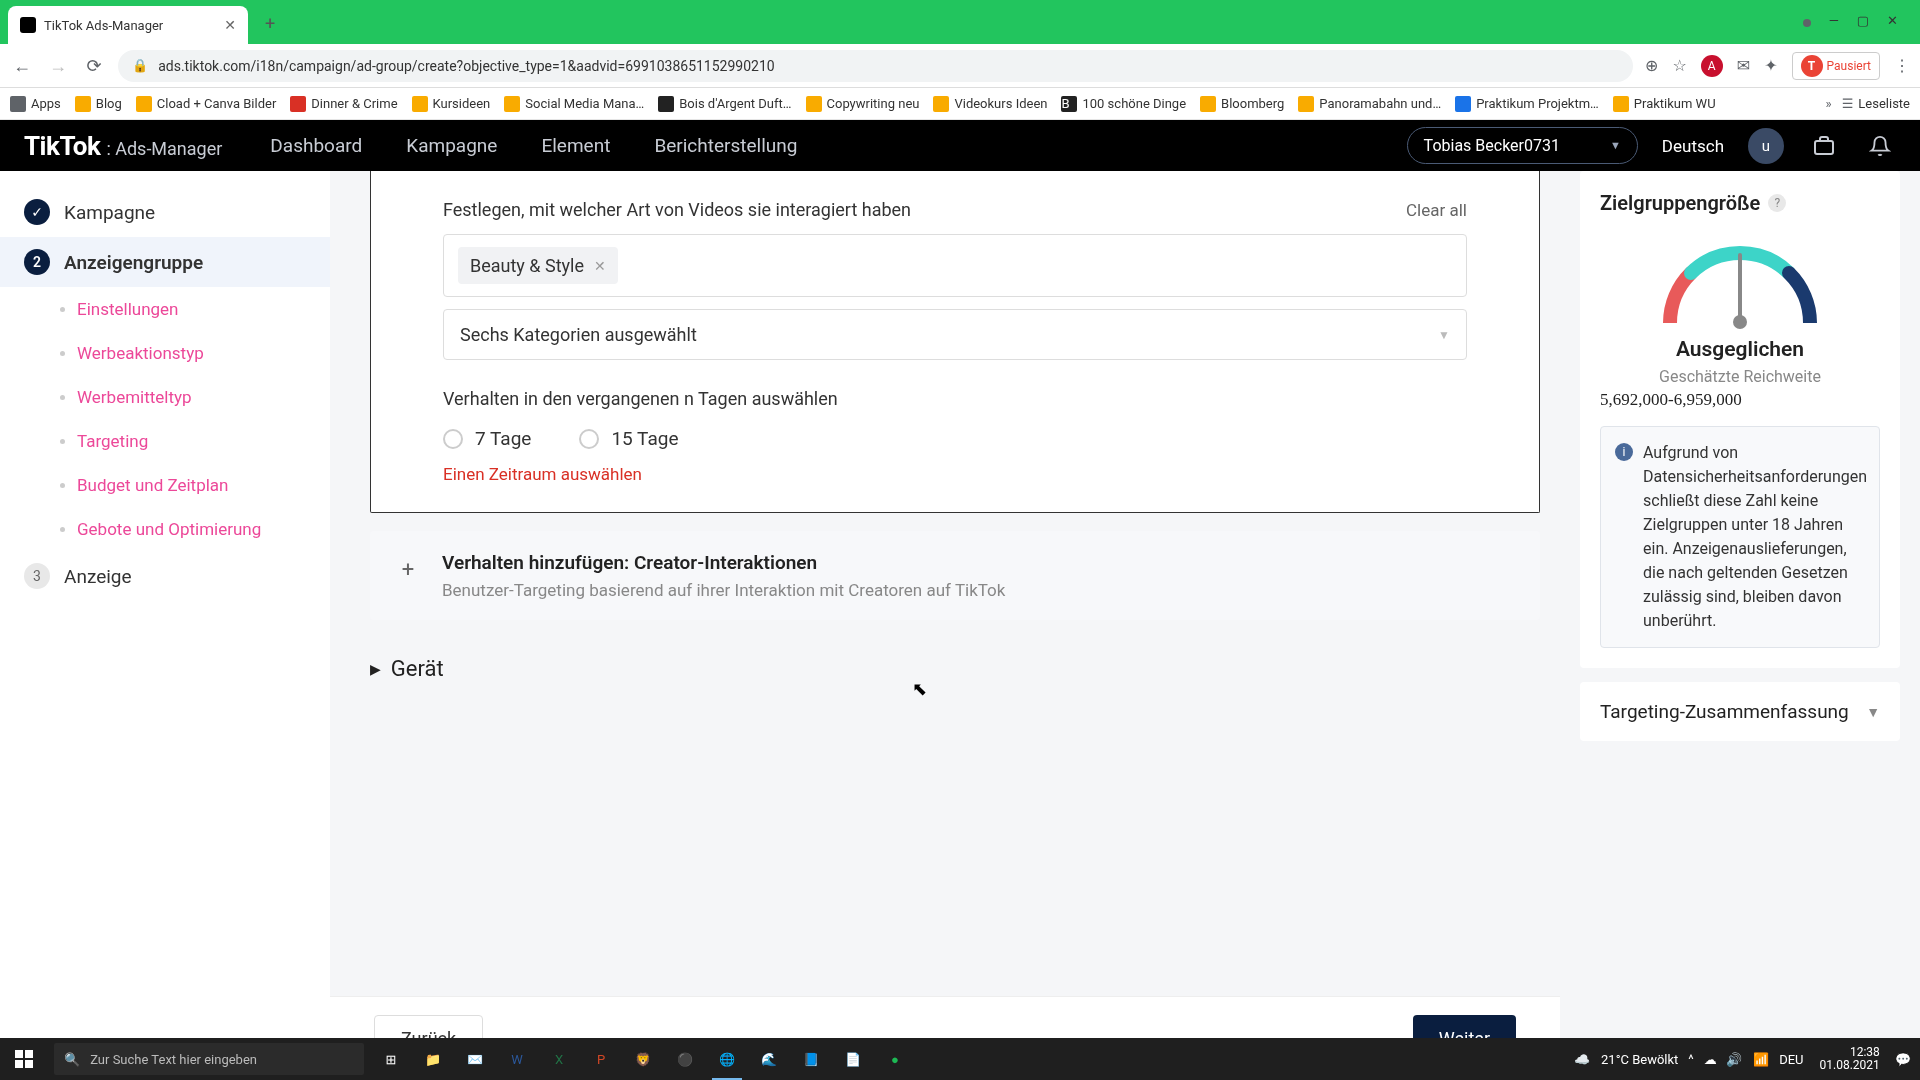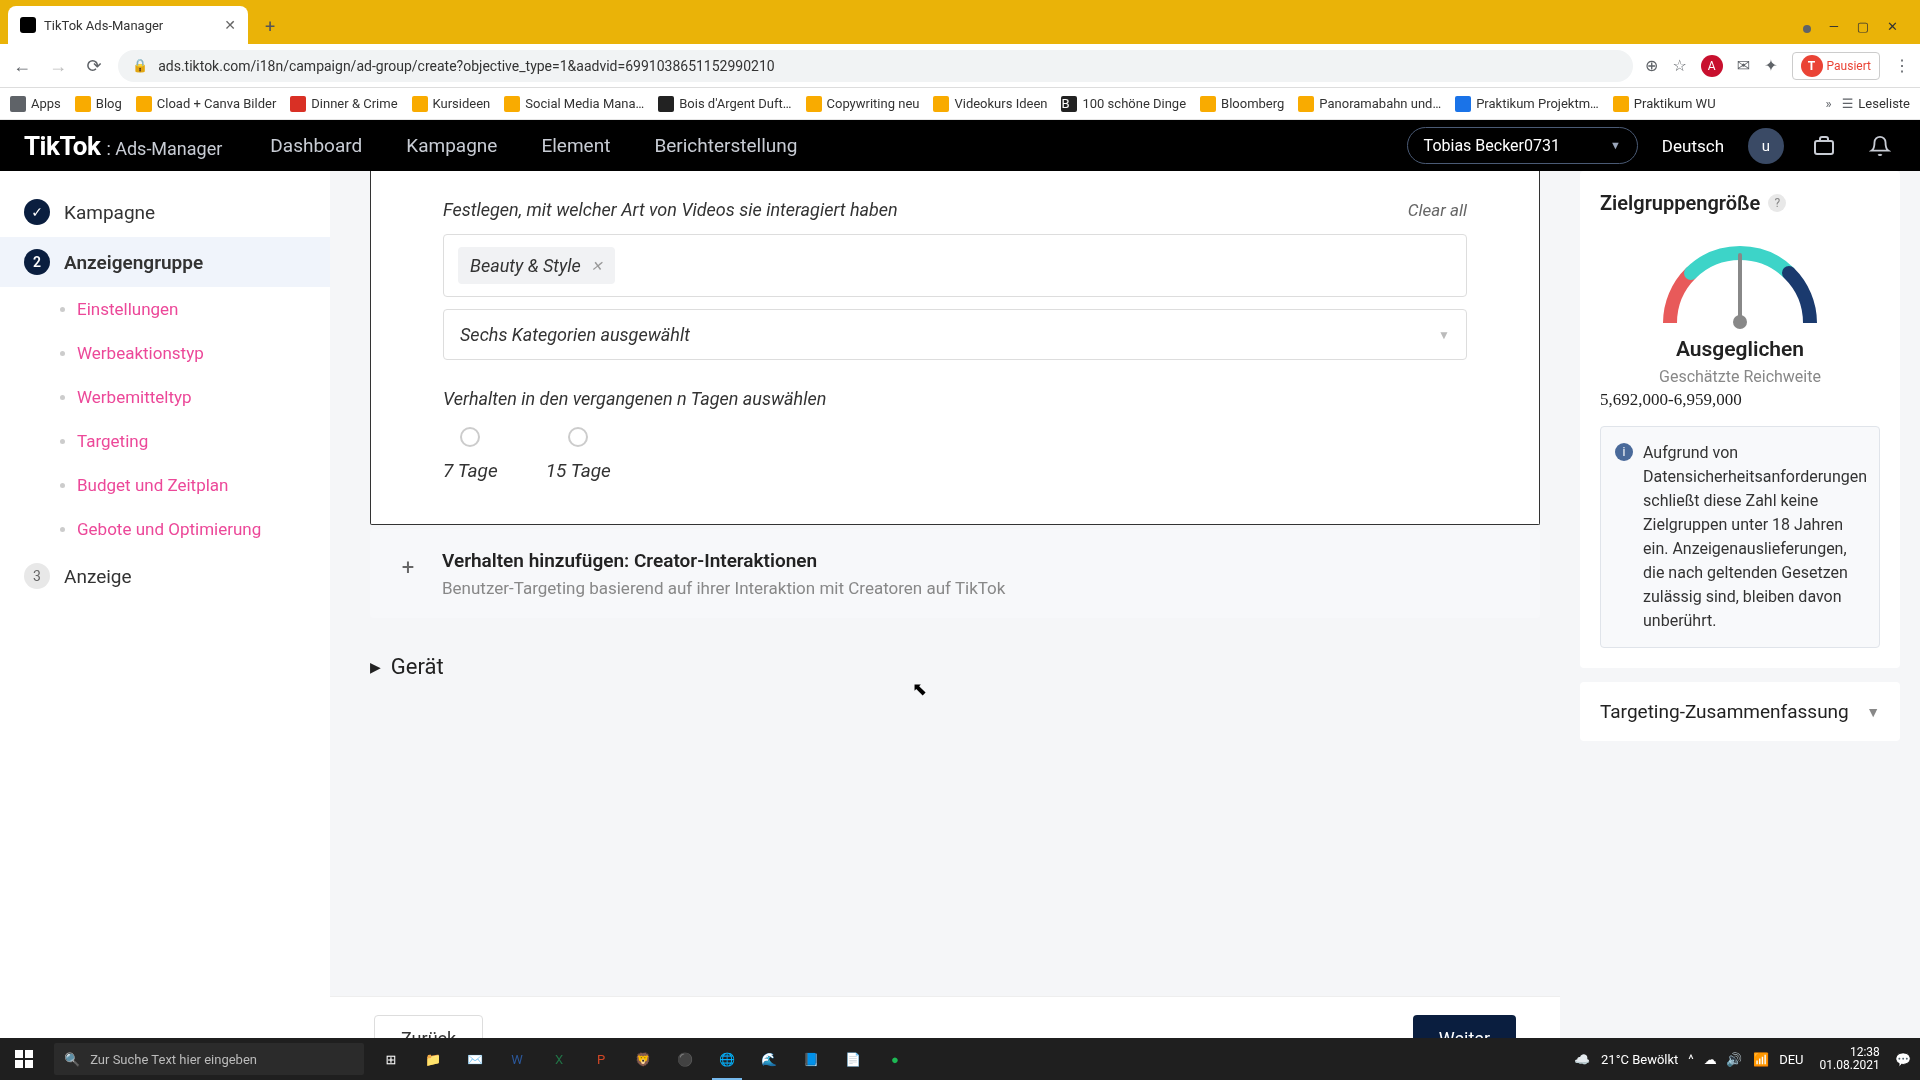--- a/index.html
+++ b/index.html
@@ -1,20 +1,20 @@
 <!DOCTYPE html>
 <html><head>
 <meta charset="utf-8">
 <style>
 * { margin: 0; padding: 0; box-sizing: border-box; font-family: -apple-system, BlinkMacSystemFont, "Segoe UI", Roboto, Arial, sans-serif; }
 body { width: 1920px; height: 1080px; overflow: hidden; background: #fff; position: relative; }
 
 
 .browser-frame { width: 100%; height: 100%; display: flex; flex-direction: column; }
-.tab-bar { height: 44px; background: #eab308; display: flex; align-items: flex-end; padding: 6px 8px 0 8px; }
+.tab-bar { height: 44px; background: #22c55e; display: flex; align-items: center; padding: 6px 8px 0 8px; }
 .tab { background: #fff; height: 38px; border-radius: 8px 8px 0 0; display: flex; align-items: center; padding: 0 12px; min-width: 240px; gap: 8px; font-size: 13px; color: #333; }
 .tab-favicon { width: 16px; height: 16px; background: #000; border-radius: 3px; }
 .tab-close { margin-left: auto; color: #666; font-size: 14px; cursor: pointer; }
 .new-tab { width: 28px; height: 28px; display: flex; align-items: center; justify-content: center; color: #555; margin-left: 8px; margin-bottom: 4px; font-size: 18px; cursor: pointer; }
 .window-controls { margin-left: auto; display: flex; gap: 18px; padding: 0 14px 10px 0; font-size: 13px; color: #333; }
 .window-controls span { cursor: pointer; }
 
 .addr-bar { height: 44px; background: #fff; border-bottom: 1px solid #ddd; display: flex; align-items: center; padding: 0 10px; gap: 12px; }
 .nav-btn { width: 24px; height: 24px; display: flex; align-items: center; justify-content: center; color: #5f6368; font-size: 18px; cursor: pointer; }
 .addr-field { flex: 1; height: 32px; background: #f1f3f4; border-radius: 16px; display: flex; align-items: center; padding: 0 14px; gap: 10px; font-size: 14px; color: #333; }
@@ -54,33 +54,33 @@
 .step-badge.current { background: #0a1e3f; color: #fff; font-weight: 600; }
 .step-badge.pending { background: #e8e8e8; color: #666; }
 .check { font-size: 14px; }
 .sub-step { padding: 12px 24px 12px 60px; font-size: 17px; color: #ec4899; cursor: pointer; display: flex; align-items: center; gap: 12px; }
 .sub-dot { width: 5px; height: 5px; border-radius: 50%; background: #ccc; }
 
 .content-area { flex: 1; display: flex; gap: 20px; padding: 0 0 0 0; overflow: hidden; }
 .main-card-area { flex: 1; display: flex; flex-direction: column; min-width: 0; }
 .main-scroll { flex: 1; padding: 0 20px 0 40px; overflow-y: auto; }
 
-.form-card { background: #fff; border: 1px solid #333; border-bottom-left-radius: 2px; border-bottom-right-radius: 2px; padding: 28px 72px 28px 72px; margin-bottom: 4px; border-top: none; font-style: italic; }
+.form-card { background: #fff; border: 1px solid #333; border-bottom-left-radius: 2px; border-bottom-right-radius: 2px; padding: 28px 72px 28px 72px; margin-bottom: 18px; border-top: none; }
 .field-row-top { display: flex; justify-content: space-between; align-items: center; margin-bottom: 14px; }
 .field-label { font-size: 18px; color: #333; }
 .clear-link { font-size: 17px; color: #666; cursor: pointer; }
 .tag-input { border: 1px solid #ddd; border-radius: 4px; padding: 12px 14px; display: flex; gap: 8px; margin-bottom: 12px; }
 .tag { background: #f1f2f4; border-radius: 4px; padding: 8px 12px; display: flex; align-items: center; gap: 10px; font-size: 18px; color: #333; }
 .tag-x { color: #999; font-size: 14px; cursor: pointer; }
 .select-box { border: 1px solid #ddd; border-radius: 4px; padding: 14px 16px; display: flex; justify-content: space-between; align-items: center; font-size: 18px; color: #333; cursor: pointer; margin-bottom: 28px; }
 .sel-chev { color: #bbb; font-size: 12px; }
 
 .sub-label { font-size: 18px; color: #333; margin-bottom: 18px; }
 .radio-row { display: flex; gap: 48px; margin-bottom: 14px; }
-.radio-opt { display: flex; align-items: center; gap: 12px; font-size: 19px; color: #333; cursor: pointer; flex-direction: column; }
+.radio-opt { display: flex; align-items: center; gap: 12px; font-size: 19px; color: #333; cursor: pointer; }
 .radio-circ { width: 20px; height: 20px; border: 2px solid #ccc; border-radius: 50%; }
 .error-msg { color: #d93025; font-size: 17px; }
 
 .add-behavior { background: #f7f8fa; border-radius: 4px; padding: 20px 24px; display: flex; gap: 20px; align-items: flex-start; margin-bottom: 28px; cursor: pointer; }
 .plus-btn { width: 28px; height: 28px; display: flex; align-items: center; justify-content: center; font-size: 22px; color: #666; margin-top: 4px; }
 .add-title { font-size: 19px; font-weight: 600; color: #222; margin-bottom: 6px; }
 .add-desc { font-size: 17px; color: #888; }
 
 .expand-row { display: flex; align-items: center; gap: 10px; font-size: 22px; color: #222; cursor: pointer; padding: 8px 0 4px 0; }
 .exp-caret { font-size: 14px; color: #222; }
@@ -332,20 +332,21 @@
             <div class="radio-row">
               <label class="radio-opt">
                 <span class="radio-circ"></span>
                 <span>7 Tage</span>
               </label>
               <label class="radio-opt">
                 <span class="radio-circ"></span>
                 <span>15 Tage</span>
               </label>
             </div>
+            <div class="error-msg">Einen Zeitraum auswählen</div>
           </div>
 
           <div class="add-behavior">
             <div class="plus-btn">+</div>
             <div>
               <div class="add-title">Verhalten hinzufügen: Creator-Interaktionen</div>
               <div class="add-desc">Benutzer-Targeting basierend auf ihrer Interaktion mit Creatoren auf TikTok</div>
             </div>
           </div>
 

